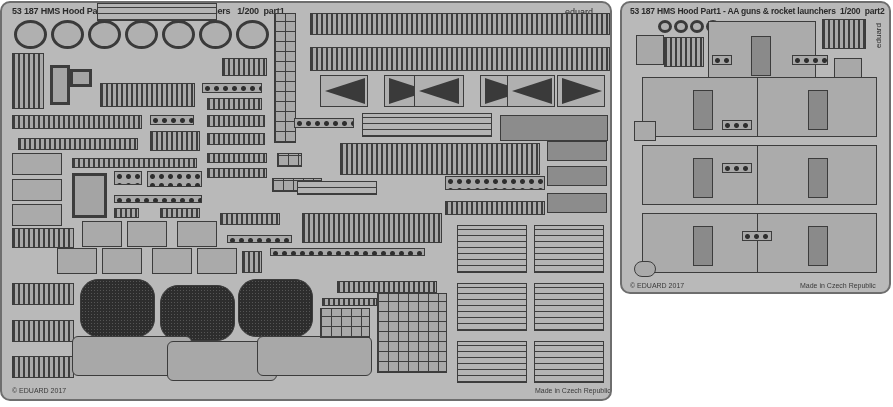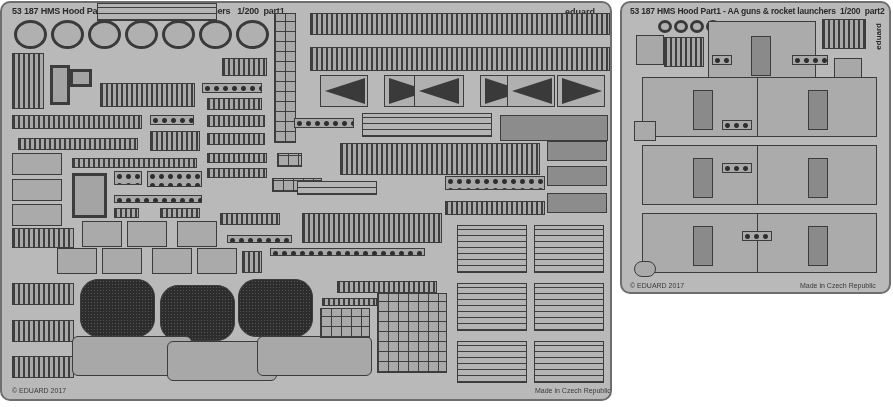--- a/index.html
+++ b/index.html
@@ -2,21 +2,21 @@
 <html><head>
 <meta charset="utf-8">
 <style>
   html,body{margin:0;padding:0;background:#ffffff;}
   body{width:893px;height:407px;position:relative;overflow:hidden;font-family:"Liberation Sans",sans-serif;}
   .fret{position:absolute;background:#b9b9b9;border:2px solid #6e6e6e;border-radius:10px;box-sizing:border-box;overflow:hidden;}
   #fret1{left:0;top:1px;width:612px;height:400px;}
   #fret2{left:620px;top:1px;width:271px;height:293px;}
   .title{position:absolute;font-size:9px;font-weight:bold;color:#2a2a2a;white-space:nowrap;letter-spacing:-0.2px;}
   .foot{position:absolute;font-size:7px;color:#3a3a3a;white-space:nowrap;}
-  .brand{position:absolute;font-size:9px;font-weight:bold;color:#2a2a2a;}
+  .brand{position:absolute;font-size:9px;font-weight:normal;color:#2a2a2a;}
   .part{position:absolute;border:1px solid #3c3c3c;background:#a4a4a4;box-sizing:border-box;}
   .mesh{background:#2d2d2d;background-image:radial-gradient(#555 1px,transparent 1px);background-size:3px 3px;border-radius:18px;}
   .ring{position:absolute;border:3px solid #3a3a3a;border-radius:50%;box-sizing:border-box;background:#b0b0b0;}
   .bars{background:repeating-linear-gradient(90deg,#3e3e3e 0 2px,#a8a8a8 2px 5px);}
   .hbars{background:repeating-linear-gradient(0deg,#3e3e3e 0 1px,#b4b4b4 1px 6px);}
   .grid{background:repeating-linear-gradient(90deg,#3e3e3e 0 1px,transparent 1px 10px),repeating-linear-gradient(0deg,#3e3e3e 0 1px,#a9a9a9 1px 10px);}
   .dots{background:radial-gradient(circle,#2e2e2e 2px,#a8a8a8 3px);background-size:9px 9px;}
   .wedge{position:absolute;background:#3a3a3a;clip-path:polygon(0 50%,100% 0,100% 100%);}
 </style>
 </head>

